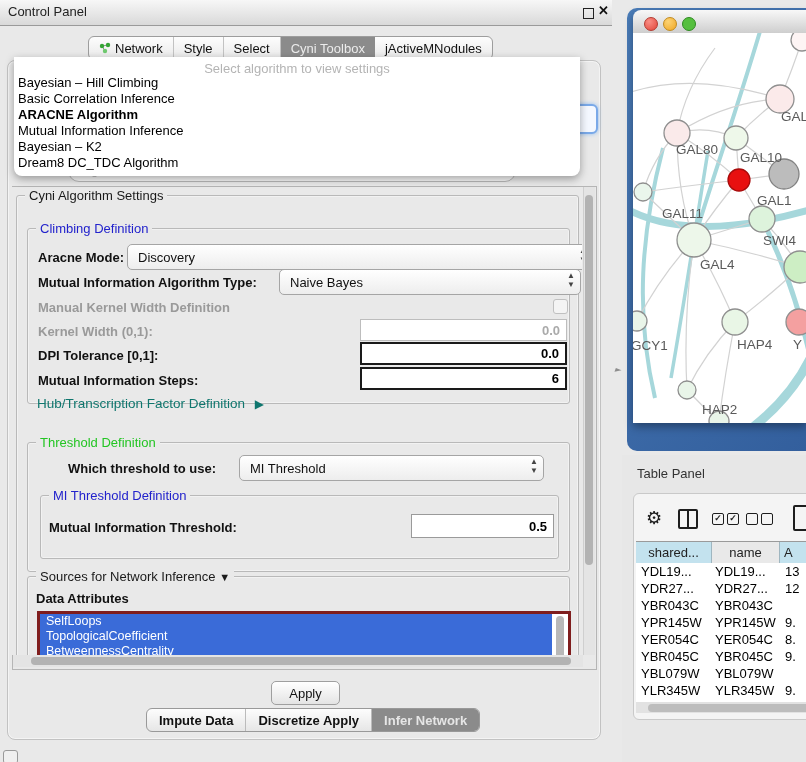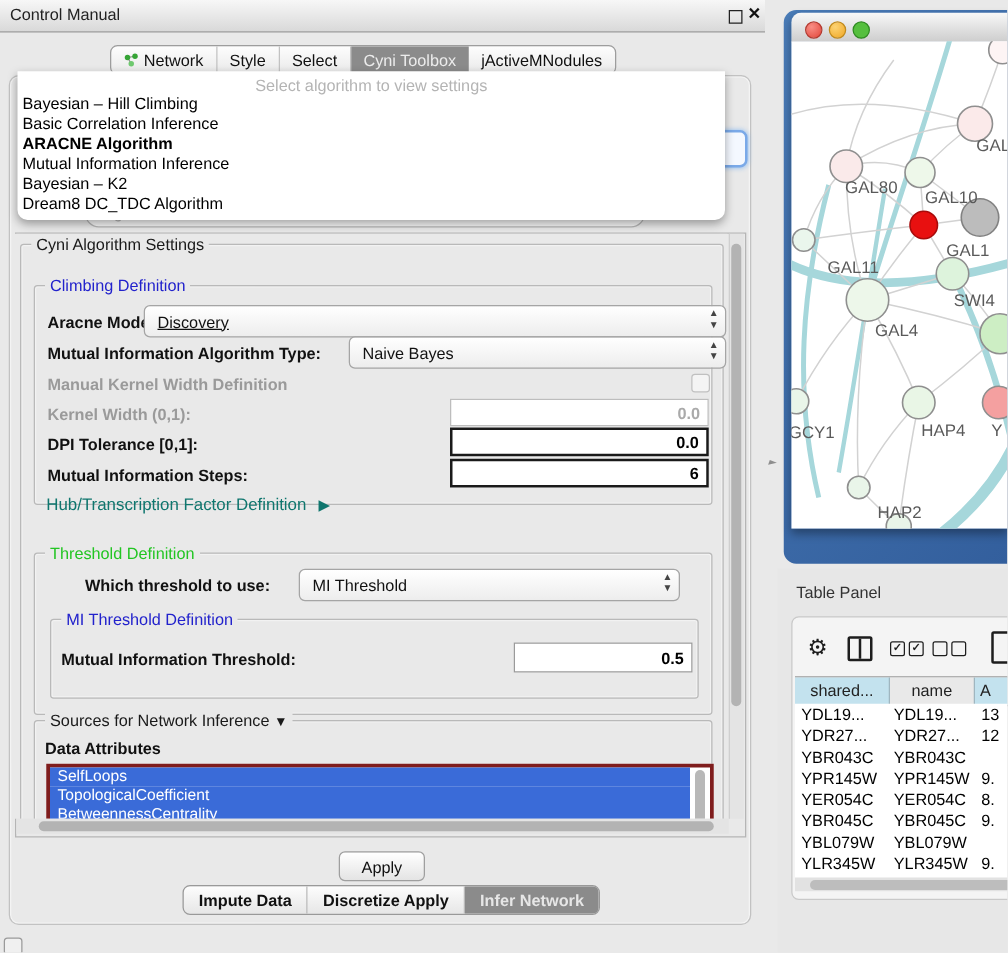--- a/index.html
+++ b/index.html
@@ -93,21 +93,21 @@
   .cursor-mark{left:615px;top:369px;width:0;height:0;border-left:6px solid #777;
     border-bottom:4px solid transparent;border-top:0 solid transparent;transform:rotate(20deg);opacity:.8;}
   .mini-icon{left:3px;top:750px;width:13px;height:12px;border:1.5px solid #9a9a9a;border-radius:3px;background:#f0f0f0;}
 </style>
 </head>
 <body>
 
 <div id="root">
 
   <div class="abs titlebar">
-    <span class="title">Control Manual</span>
+    <span class="title">Control Panel</span>
     <span class="win-float"></span>
     <span class="win-close">✕</span>
   </div>
 
   <div class="abs tabbar">
     <div class="tab">
       <svg width="12" height="12">
         <line x1="3" y1="4" x2="9" y2="3" stroke="#8a8a8a" stroke-width="1"></line>
         <line x1="3" y1="4" x2="6" y2="9" stroke="#8a8a8a" stroke-width="1"></line>
         <circle cx="3" cy="4" r="2.2" fill="#35a435"></circle>
@@ -148,21 +148,21 @@
   <div class="abs scrollpane"></div>
   <div class="abs viewport">
 
     <div class="abs group" style="left:4px;top:8px;width:561px;height:470px;">
       <span class="gtitle">Cyni Algorithm Settings</span>
 
       <div class="abs group" style="left:10px;top:32px;width:541px;height:174px;">
         <span class="gtitle blue">Climbing Definition</span>
 
         <span class="abs lbl" style="left:10px;top:21px;">Aracne Mode:</span>
-        <div class="abs combo" style="left:87px;top:15px;width:454px;height:24px;text-decoration:underline;">
+        <div class="abs combo" style="left:99px;top:15px;width:454px;height:24px;">
           <span>Discovery</span>
           <span class="arrows">▲<span>▼</span></span>
         </div>
 
         <span class="abs lbl" style="left:10px;top:46px;">Mutual Information Algorithm Type:</span>
         <div class="abs combo" style="left:251px;top:40px;width:290px;height:24px;">
           <span>Naive Bayes</span>
           <span class="arrows">▲<span>▼</span></span>
         </div>
 

